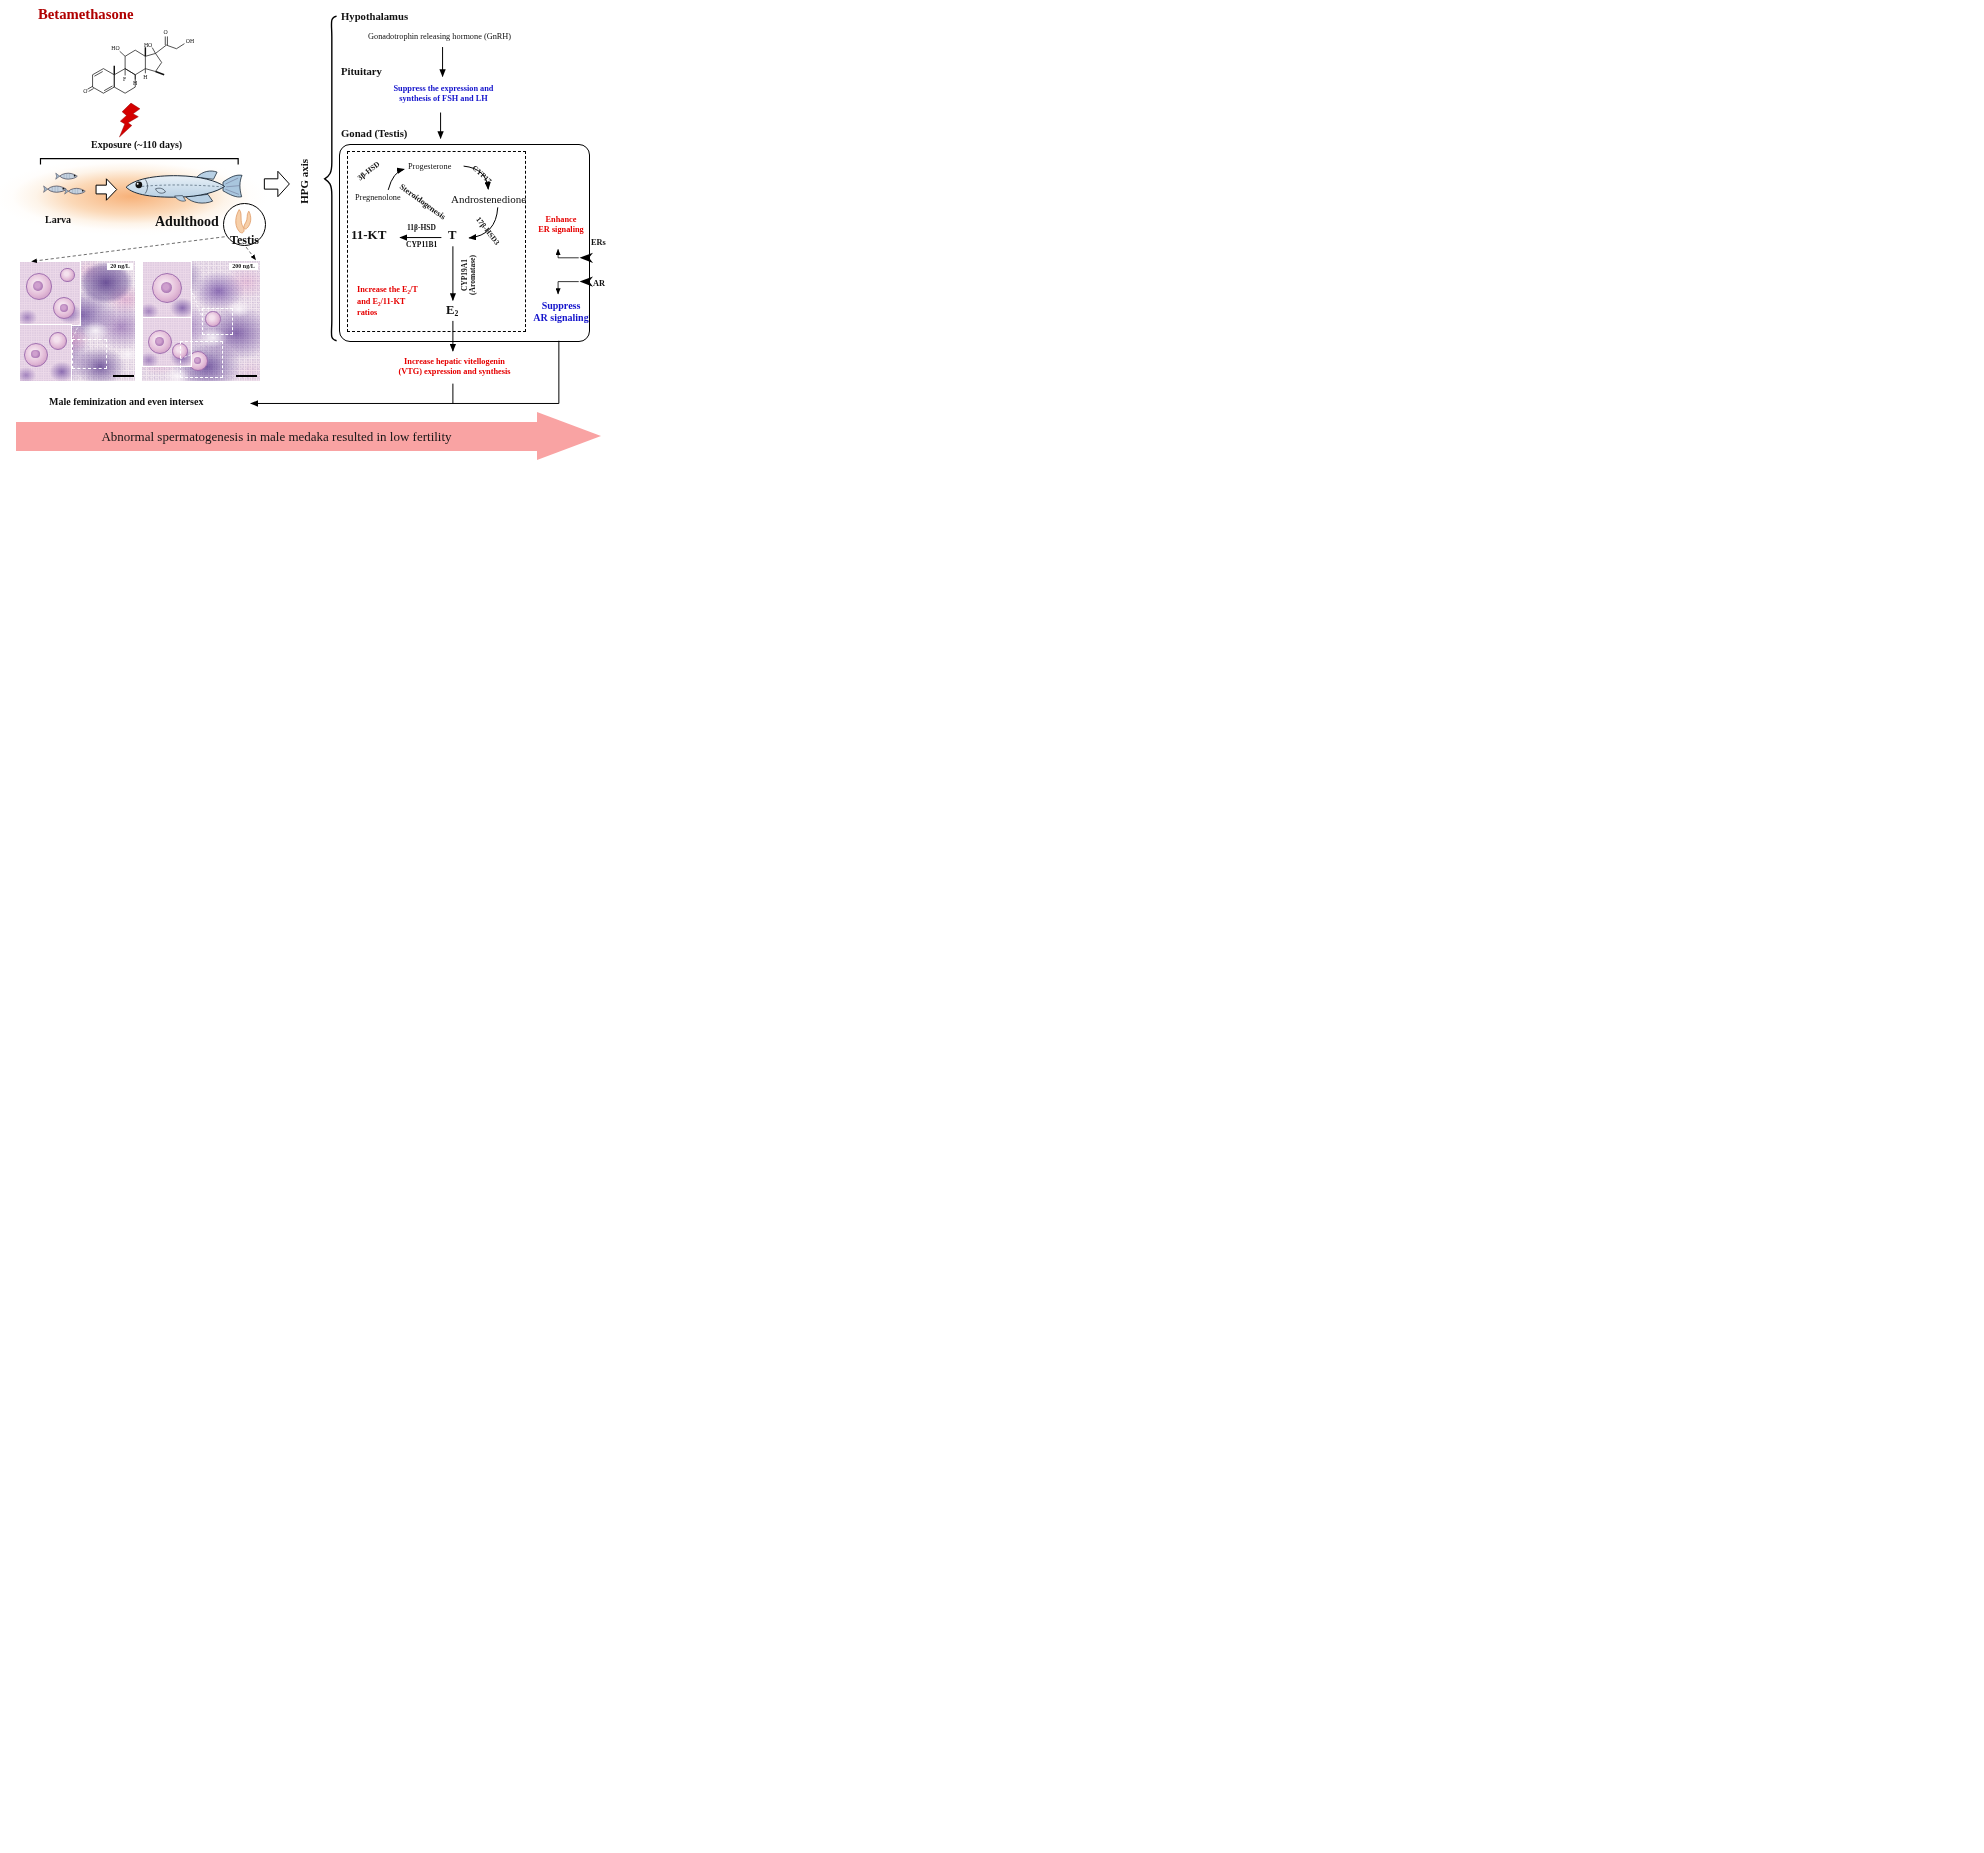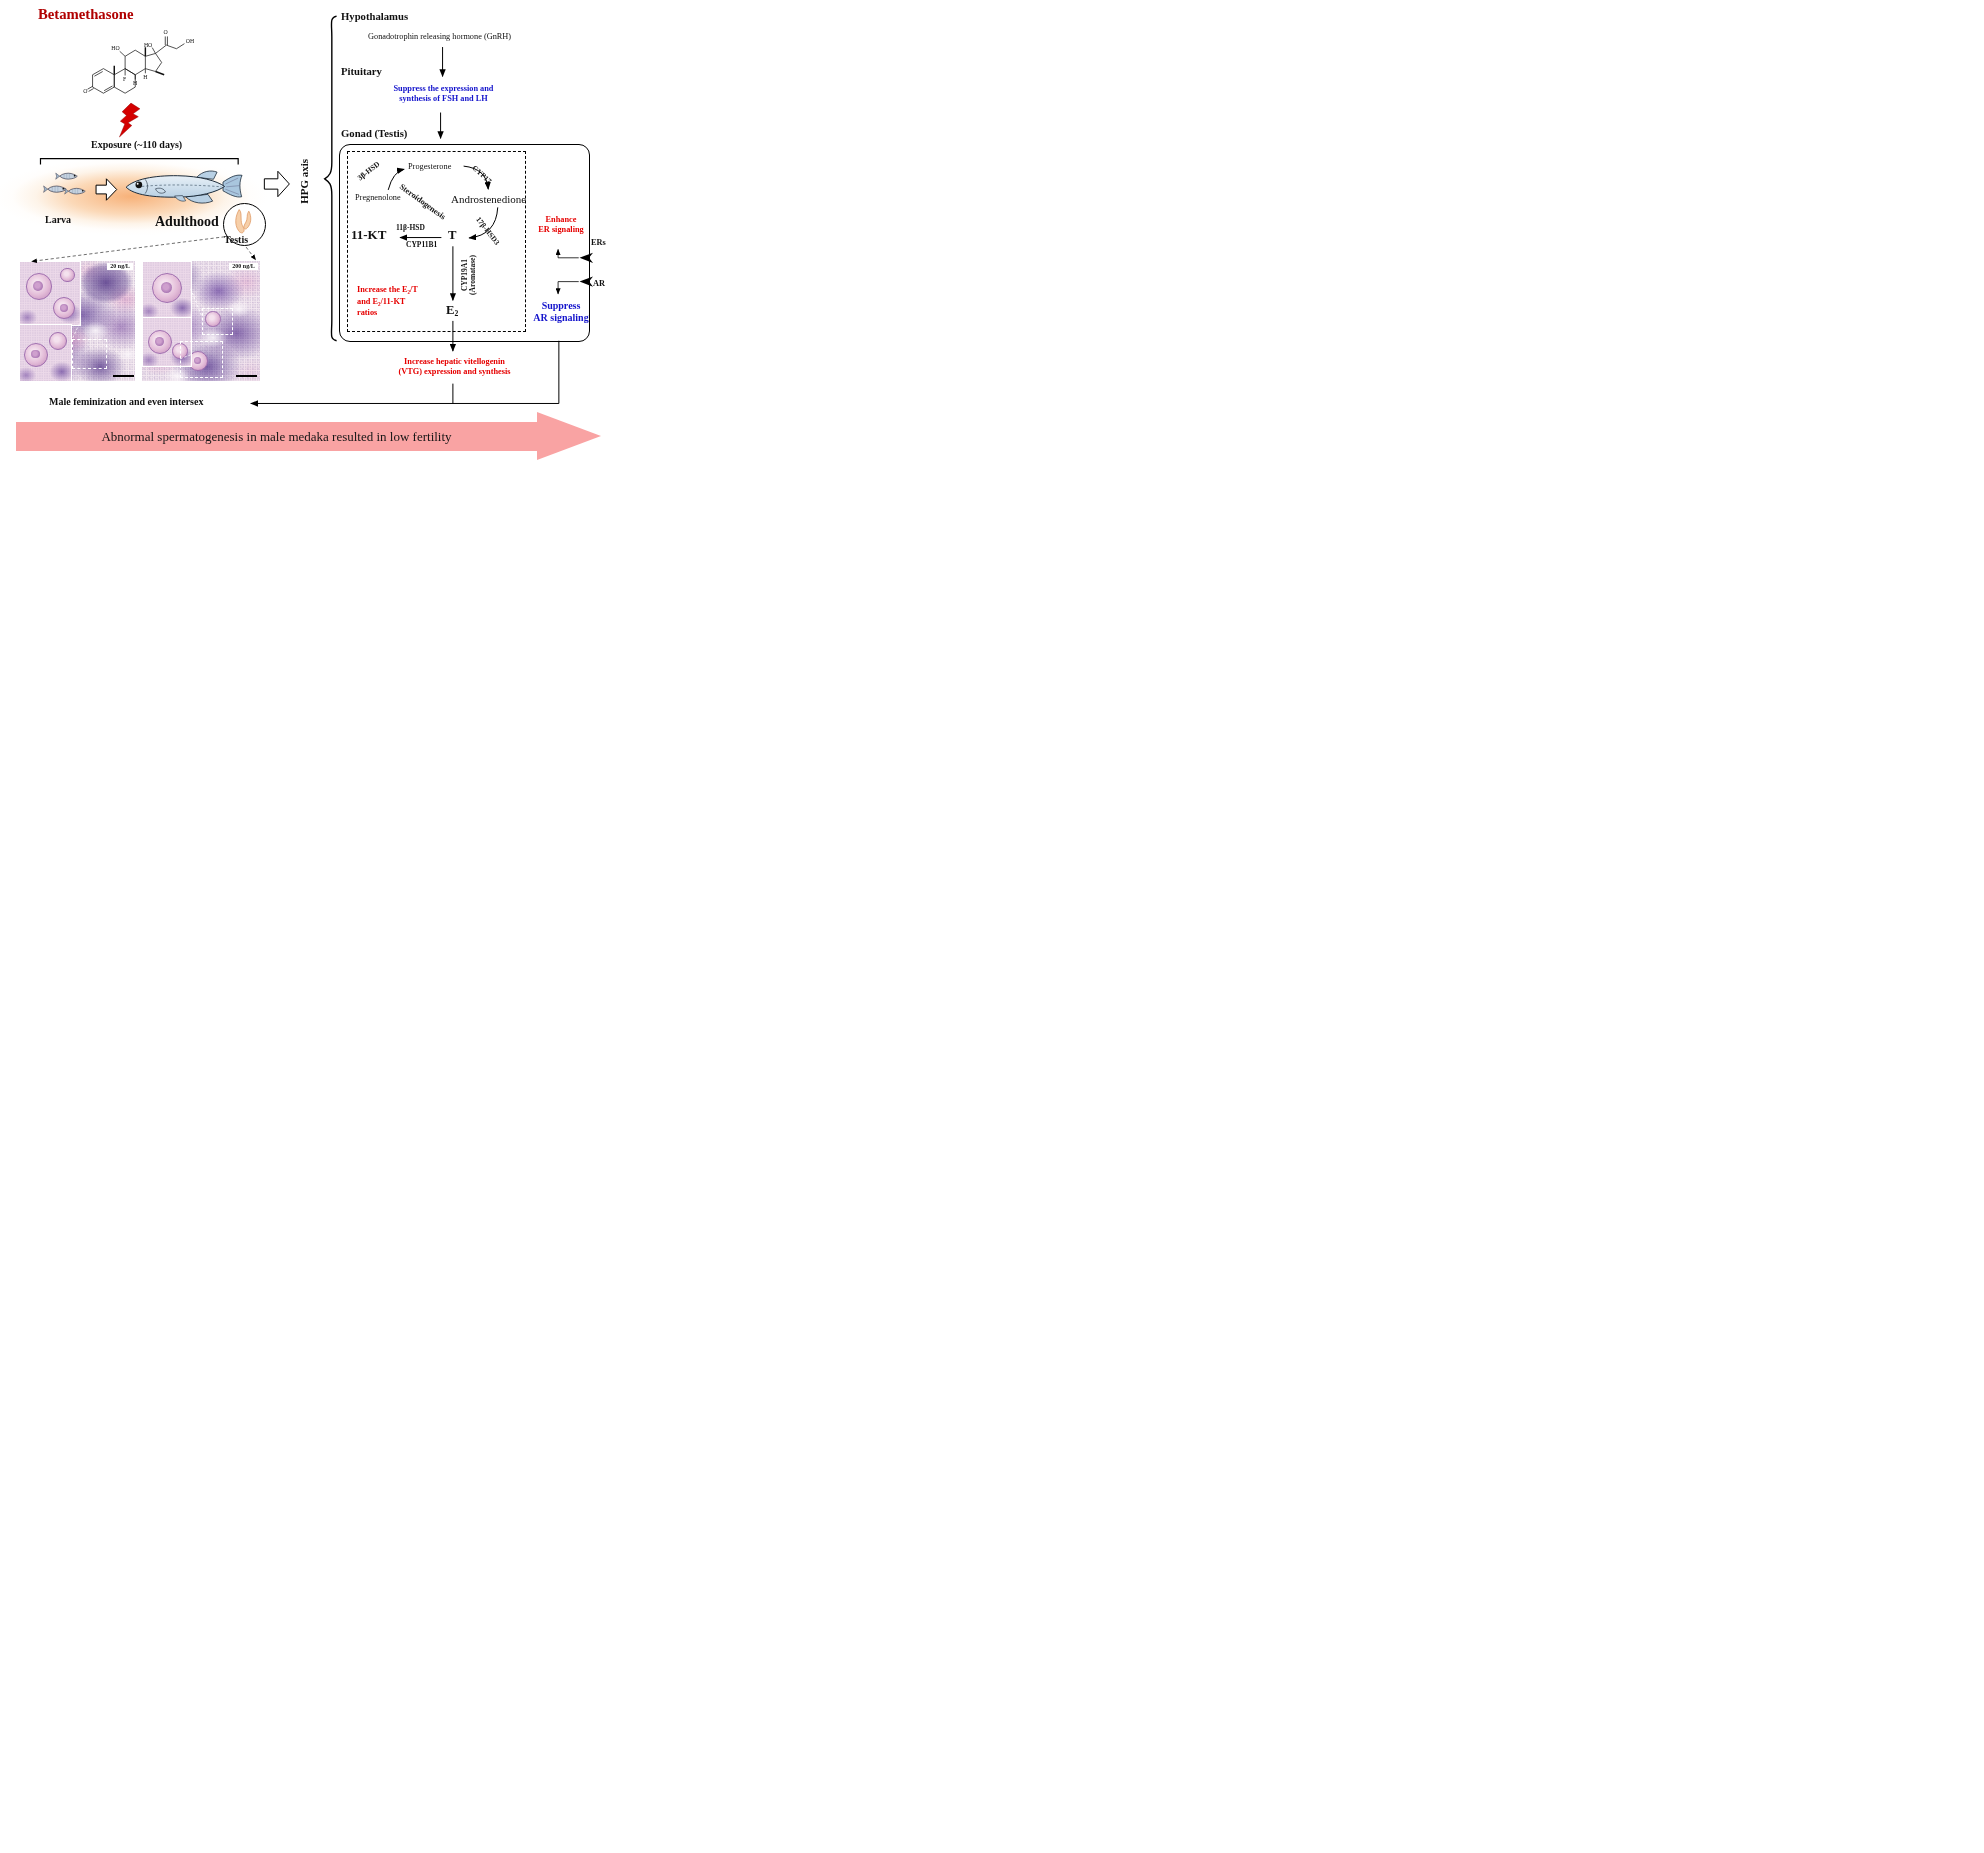--- a/index.html
+++ b/index.html
@@ -217,21 +217,21 @@
     <path d="M66,38 C74,50 74,62 66,74" stroke="#1c2b3a" stroke-width="1.5" fill="none"></path>
     <circle cx="50" cy="52" r="8.5" fill="#111"></circle>
     <circle cx="47" cy="49" r="2.5" fill="#fff"></circle>
   </svg>
 
   <div class="testis-circle">
     <svg style="left:0;top:0;" width="40" height="40" viewBox="-50 -50 100 100">
       <path d="M-12,-36 C-22,-20 -24,2 -14,16 C-10,23 -2,25 0,17 C2,10 -6,6 -7,-8 C-8,-22 -6,-30 -12,-36 Z" fill="#f6cfa9" stroke="#e09a66" stroke-width="2"></path>
       <path d="M12,-32 C20,-18 18,0 8,10 C4,15 -2,12 0,5 C2,-2 8,-6 8,-18 C8,-26 10,-28 12,-32 Z" fill="#f6cfa9" stroke="#e09a66" stroke-width="2"></path>
     </svg>
-    <div class="t b" style="left:0;top:30px;width:41px;font-size:10px;">Testis</div>
+    <div class="t b" style="left:0;top:30px;width:41px;text-align:center;font-size:12px;">Testis</div>
   </div>
 
   <svg class="overlay" width="620" height="464" viewBox="0 0 1562 1168">
     <defs>
       <marker id="ah" viewBox="0 0 10 8" refX="9" refY="4" markerWidth="8" markerHeight="6.4" orient="auto-start-reverse">
           <path d="M0,0 L10,4 L0,8 Z" fill="#000"></path>
         </marker>
     </defs>
 
     <polyline points="102,414 102,399 600,399 600,414" fill="none" stroke="#000" stroke-width="3"></polyline>
@@ -286,21 +286,21 @@
 
   <div class="t b z5" style="left:280px;top:175px;width:48px;text-align:center;font-size:11px;transform:rotate(-90deg);">HPG axis</div>
 
   <div class="t z5" style="left:355px;top:193px;font-size:8.3px;">Pregnenolone</div>
   <div class="t z5" style="left:408px;top:162px;font-size:8.3px;">Progesterone</div>
   <div class="t z5" style="left:451px;top:193px;font-size:11px;">Androstenedione</div>
   <div class="t b z5" style="left:359px;top:175px;font-size:7.5px;transform:rotate(-38deg);transform-origin:left center;">3β-HSD</div>
   <div class="t b z5" style="left:473px;top:163px;font-size:7.5px;transform:rotate(42deg);transform-origin:left center;">CYP17</div>
   <div class="t b z5" style="left:403px;top:182px;font-size:8.3px;transform:rotate(36deg);transform-origin:left top;">Steroidogenesis</div>
   <div class="t b z5" style="left:477px;top:214px;font-size:7.5px;transform:rotate(52deg);transform-origin:left center;">17β-HSD3</div>
-  <div class="t b z5" style="left:396px;top:224px;font-size:7.5px;">11β-HSD</div>
+  <div class="t b z5" style="left:407px;top:224px;font-size:7.5px;">11β-HSD</div>
   <div class="t b z5" style="left:406px;top:241px;font-size:7.5px;">CYP11B1</div>
   <div class="t b z5" style="left:351px;top:228px;font-size:13px;">11-KT</div>
   <div class="t b z5" style="left:448px;top:228px;font-size:12.7px;">T</div>
   <div class="t b ctr z5" style="left:438px;top:266px;width:64px;height:18px;font-size:7.5px;line-height:1.1;transform:rotate(-90deg);">
     <div>CYP19A1</div>
     <div>(Aromatase)</div>
   </div>
   <div class="t b z5" style="left:446px;top:303px;font-size:12.7px;">
     <span>E</span><span class="sub">2</span>
   </div>

